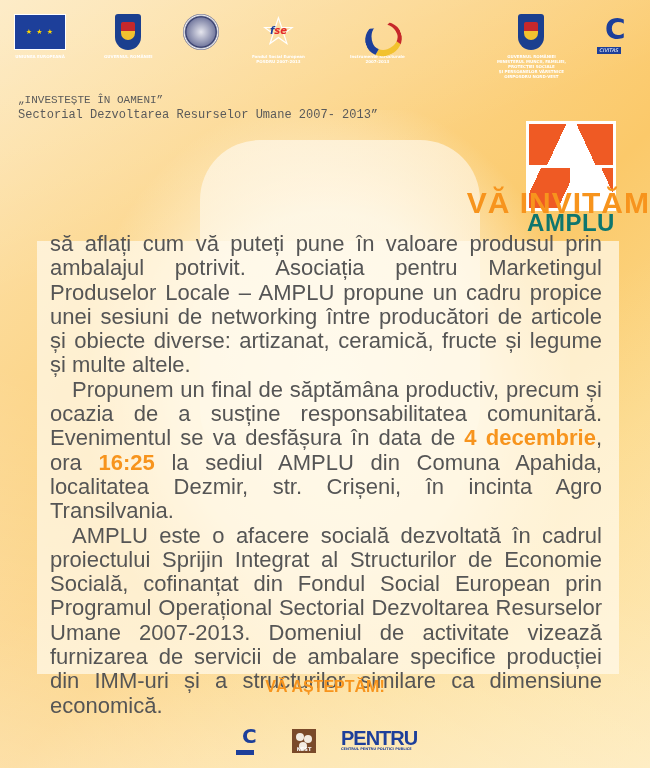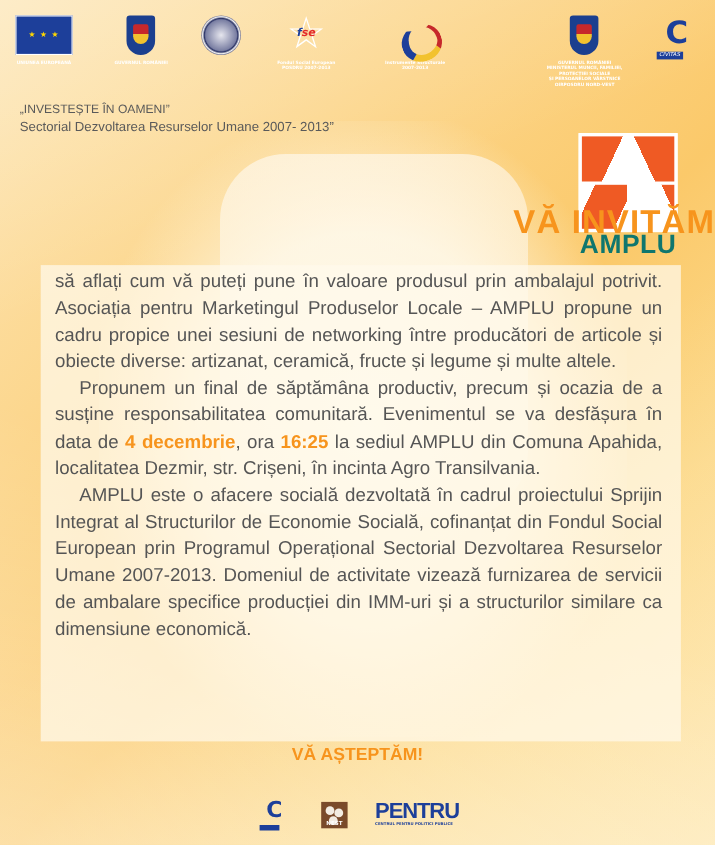--- a/index.html
+++ b/index.html
@@ -38,36 +38,36 @@
   .seal { width: 36px; height: 36px; border-radius: 50%; background: radial-gradient(circle, #e6e6ee 0%, #7a7fa3 55%, #2d3567 60%, #f2f2f2 66%, #3a3f70 72%); }
   .fse-star { width: 40px; height: 36px; position: relative; color: #fff; font-size: 40px; line-height: 34px; text-align: center; }
   .fse-star span { position: absolute; left: 0; right: 0; top: 11px; font-size: 10px; line-height: 12px; font-weight: bold; font-style: italic; color: #e32a2a; }
   .fse-star span b { color: #1d3f9a; }
   .is-logo { width: 36px; height: 36px; position: relative; }
   .is-logo::before { content: ""; position: absolute; left: 6px; top: 8px; width: 26px; height: 26px; border-radius: 50%; border-left: 7px solid #1d3f9a; border-bottom: 6px solid #f2c22f; border-right: 4px solid #c6282b; border-top: 2px solid transparent; transform: rotate(-20deg); }
   .civitas { width: 38px; height: 40px; position: relative; }
   .civitas .c { position: absolute; left: 8px; top: 0; font-size: 28px; font-weight: bold; color: #1d3f9a; line-height: 28px; }
   .civitas .bar { position: absolute; left: 0; bottom: 2px; width: 24px; height: 7px; background: #1d3f9a; color: #fff; font-size: 5px; line-height: 7px; text-align: center; font-style: italic; }
   
-  .slogan { position: absolute; left: 18px; top: 93px; width: 440px; color: #5a5a5a; font-family: Liberation Sans, sans-serif; font-size: 12px; line-height: 15px; }
+  .slogan { position: absolute; left: 18px; top: 93px; width: 440px; color: #5a5a5a; font-family: Liberation Mono, monospace; font-size: 12px; line-height: 15px; }
   .slogan .l1 { font-size: 11px; }
   
   .amplu-logo { position: absolute; left: 526px; top: 121px; width: 90px; height: 112px; }
   .amplu-grid { width: 90px; height: 90px; border: 3px solid #fff; display: grid; grid-template-columns: 1fr 1fr; grid-template-rows: 1fr 1fr; gap: 3px; background: #fff; }
   .amplu-cell { background: #ef5a24; position: relative; overflow: hidden; }
   .amplu-cell.tl { background: linear-gradient(115deg, #ef5a24 0 62%, #fff 62% 100%); }
   .amplu-cell.tr { background: linear-gradient(65deg, #fff 0 38%, #ef5a24 38% 100%); }
   .amplu-cell.bl { background: linear-gradient(115deg, #fff 0 20%, #ef5a24 20% 80%, #fff 80% 100%); }
   .amplu-cell.br { background: linear-gradient(65deg, #fff 0 80%, #ef5a24 80% 100%); }
   .amplu-word { display: block; text-align: center; color: #0f766e; font-family: Liberation Sans, sans-serif; font-weight: bold; font-size: 24px; line-height: 22px; margin-top: 1px; letter-spacing: 0.5px; }
   
   .title { position: absolute; left: 0; top: 186px; width: 650px; text-align: right; color: #f7941d; font-family: "Liberation Sans", sans-serif; font-weight: bold; font-size: 30px; letter-spacing: 1px; }
   
   .panel { position: absolute; left: 37px; top: 241px; width: 582px; height: 433px; background: rgba(255,250,235,0.72); }
-  .body-text { position: absolute; left: 50px; top: 244px; width: 552px; color: #555; font-family: "Liberation Sans", sans-serif; font-size: 17px; line-height: 24.3px; text-align: justify; }
+  .body-text { position: absolute; left: 50px; top: 232px; width: 552px; color: #555; font-family: "Liberation Sans", sans-serif; font-size: 22px; line-height: 24.3px; text-align: justify; }
   .body-text p { margin: 0; }
   .body-text p.ind { text-indent: 22px; }
   .hl { color: #f7941d; font-weight: bold; }
   
   .closing { position: absolute; left: 0; top: 678px; width: 650px; text-align: center; color: #f7941d; font-family: "Liberation Sans", sans-serif; font-weight: bold; font-size: 16px; }
   .logos-bottom { position: absolute; top: 727px; left: 0; width: 650px; height: 30px; }
   .civitas-sm { position: absolute; left: 236px; top: 0; width: 28px; height: 28px; }
   .civitas-sm .c { position: absolute; left: 6px; top: -2px; font-size: 20px; font-weight: bold; color: #1d3f9a; line-height: 22px; }
   .civitas-sm .bar { position: absolute; left: 0; bottom: 0; width: 18px; height: 5px; background: #1d3f9a; }
   .nest { position: absolute; left: 292px; top: 2px; width: 24px; height: 24px; background: #7a4a2a; }

